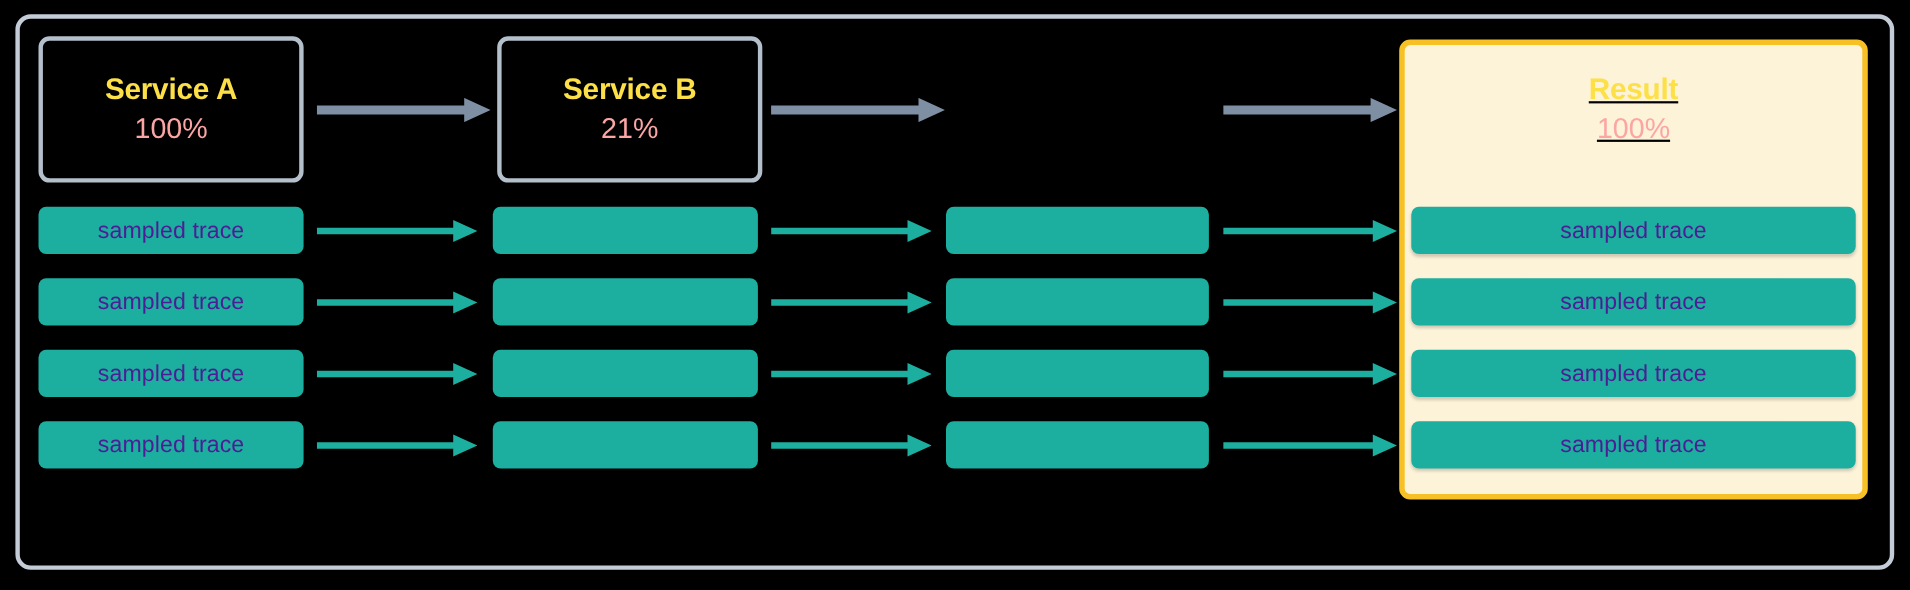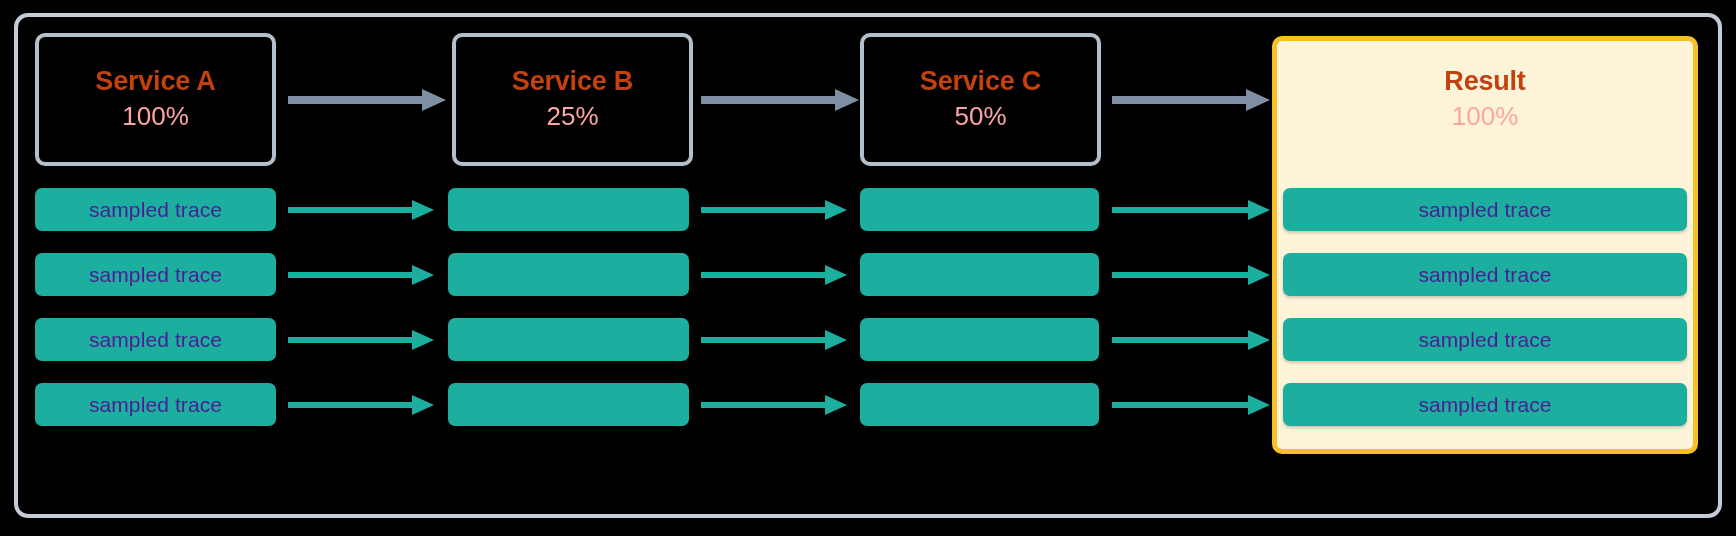--- a/index.html
+++ b/index.html
@@ -59,25 +59,26 @@
     border-radius: 10px;
     background: transparent;
     display: flex;
     flex-direction: column;
     align-items: center;
     justify-content: center;
   }
   .service-box.plain {
     border: none;
     background: transparent;
+    text-decoration: underline;
   }
   .service-name {
     font-size: 27px;
     font-weight: bold;
-    color: #c2410c;
+    color: #fde047;
     line-height: 1.22;
     letter-spacing: -0.2px;
   }
   .service-pct {
     font-size: 26px;
     font-weight: normal;
     color: #fca5a5;
     line-height: 1.3;
     margin-top: 2px;
   }
@@ -117,27 +118,23 @@
 
   <div class="result-panel"></div>
 
   <div class="service-box" style="left:35px;">
     <div class="service-name">Service A</div>
     <div class="service-pct">100%</div>
   </div>
 
   <div class="service-box" style="left:452px;">
     <div class="service-name">Service B</div>
-    <div class="service-pct">25%</div>
-  </div>
-
-  <div class="service-box" style="left:860px;">
-    <div class="service-name">Service C</div>
-    <div class="service-pct">50%</div>
-  </div>
+    <div class="service-pct">21%</div>
+  </div>
+
 
   <div class="service-box plain" style="left:1282px;width:406px;">
     <div class="service-name">Result</div>
     <div class="service-pct">100%</div>
   </div>
 
   <div class="arrow" style="left:288px;top:89px;width:158px;">
     <svg width="158" height="22" viewBox="0 0 158 22">
       <path d="M0 7 H134 V0 L158 11 L134 22 V15 H0 Z" fill="#7e8fa3"></path>
     </svg>

